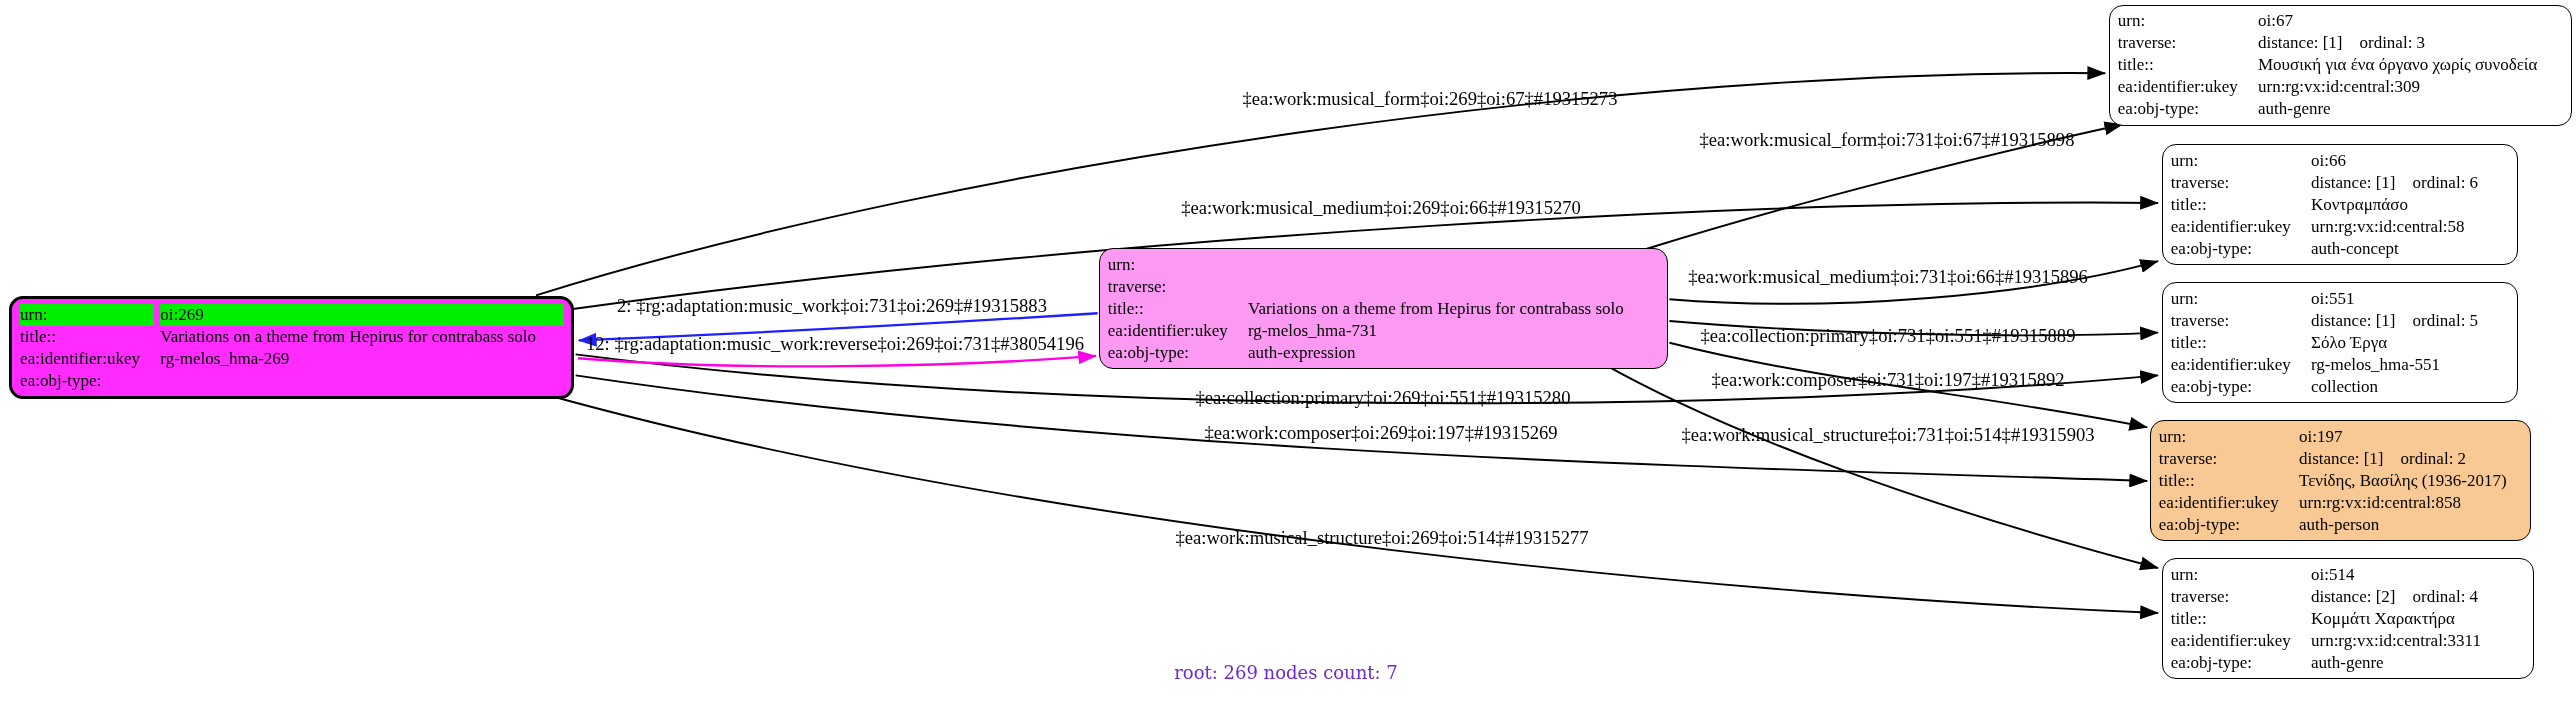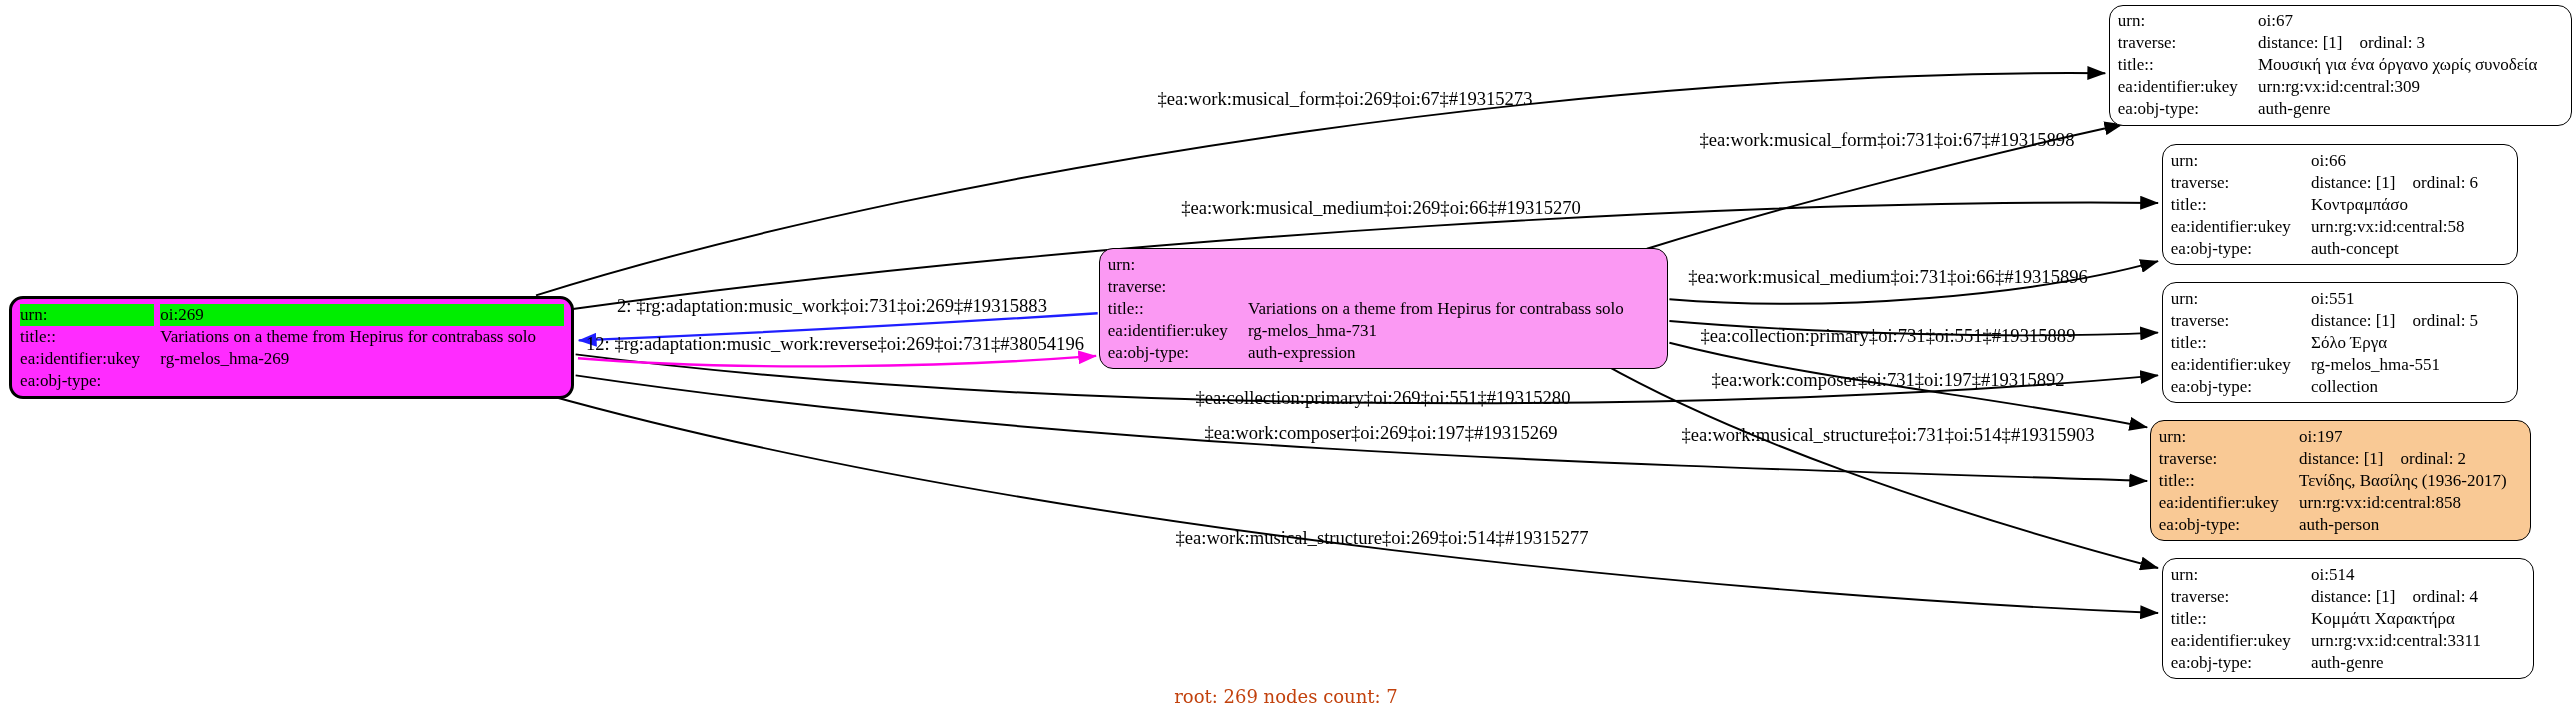--- a/index.html
+++ b/index.html
@@ -21,21 +21,21 @@
   .row{display:flex;column-gap:6.2px;white-space:pre;align-items:center;}
   .row .k{width:134px;flex:0 0 134px;}
   .row .v{flex:1;}
   .row.urn-green .k,.row.urn-green .v{background:#00ee00;}
   .elabel{
     position:absolute;transform:translate(-50%,-50%);
     font-size:18.6px;white-space:pre;color:#000;
   }
   .footer{
     position:absolute;transform:translateX(-50%);
-    font-family:"DejaVu Serif",serif;font-size:18px;color:#c2410c;white-space:pre;margin-top:24px;
+    font-family:"DejaVu Serif",serif;font-size:18px;color:#6d28d9;white-space:pre;
   }
 </style>
 </head>
 <body>
 
 <svg id="edges" viewBox="0 0 3316 911" xmlns="http://www.w3.org/2000/svg">
   <defs>
     <marker id="ah-black" viewBox="0 0 24 18" refX="23" refY="9" markerUnits="userSpaceOnUse" markerWidth="24" markerHeight="18" orient="auto">
         <path d="M0,0 L24,9 L0,18 Z" fill="#000"></path>
       </marker>
@@ -104,27 +104,27 @@
 <div class="node person" style="left:2150px;top:420px;width:381px;">
   <div class="row"><span class="k">urn:</span><span class="v">oi:197</span></div>
   <div class="row"><span class="k">traverse:</span><span class="v">distance: [1]    ordinal: 2</span></div>
   <div class="row"><span class="k">title::</span><span class="v">Τενίδης, Βασίλης (1936-2017)</span></div>
   <div class="row"><span class="k">ea:identifier:ukey</span><span class="v">urn:rg:vx:id:central:858</span></div>
   <div class="row"><span class="k">ea:obj-type:</span><span class="v">auth-person</span></div>
 </div>
 
 <div class="node" style="left:2162px;top:558px;width:372px;">
   <div class="row"><span class="k">urn:</span><span class="v">oi:514</span></div>
-  <div class="row"><span class="k">traverse:</span><span class="v">distance: [1]    ordinal: 4</span></div>
+  <div class="row"><span class="k">traverse:</span><span class="v">distance: [2]    ordinal: 4</span></div>
   <div class="row"><span class="k">title::</span><span class="v">Κομμάτι Χαρακτήρα</span></div>
   <div class="row"><span class="k">ea:identifier:ukey</span><span class="v">urn:rg:vx:id:central:3311</span></div>
   <div class="row"><span class="k">ea:obj-type:</span><span class="v">auth-genre</span></div>
 </div>
 
-<div class="elabel" style="left:1345px;top:99px">‡ea:work:musical_form‡oi:269‡oi:67‡#19315273</div>
+<div class="elabel" style="left:1430px;top:99px">‡ea:work:musical_form‡oi:269‡oi:67‡#19315273</div>
 <div class="elabel" style="left:1887px;top:140px">‡ea:work:musical_form‡oi:731‡oi:67‡#19315898</div>
 <div class="elabel" style="left:1381px;top:208px">‡ea:work:musical_medium‡oi:269‡oi:66‡#19315270</div>
 <div class="elabel" style="left:1888px;top:277px">‡ea:work:musical_medium‡oi:731‡oi:66‡#19315896</div>
 <div class="elabel" style="left:1888px;top:336px">‡ea:collection:primary‡oi:731‡oi:551‡#19315889</div>
 <div class="elabel" style="left:1888px;top:380px">‡ea:work:composer‡oi:731‡oi:197‡#19315892</div>
 <div class="elabel" style="left:1888px;top:435px">‡ea:work:musical_structure‡oi:731‡oi:514‡#19315903</div>
 <div class="elabel" style="left:832px;top:306px">2: ‡rg:adaptation:music_work‡oi:731‡oi:269‡#19315883</div>
 <div class="elabel" style="left:835px;top:344px">12: ‡rg:adaptation:music_work:reverse‡oi:269‡oi:731‡#38054196</div>
 <div class="elabel" style="left:1383px;top:398px">‡ea:collection:primary‡oi:269‡oi:551‡#19315280</div>
 <div class="elabel" style="left:1381px;top:433px">‡ea:work:composer‡oi:269‡oi:197‡#19315269</div>

